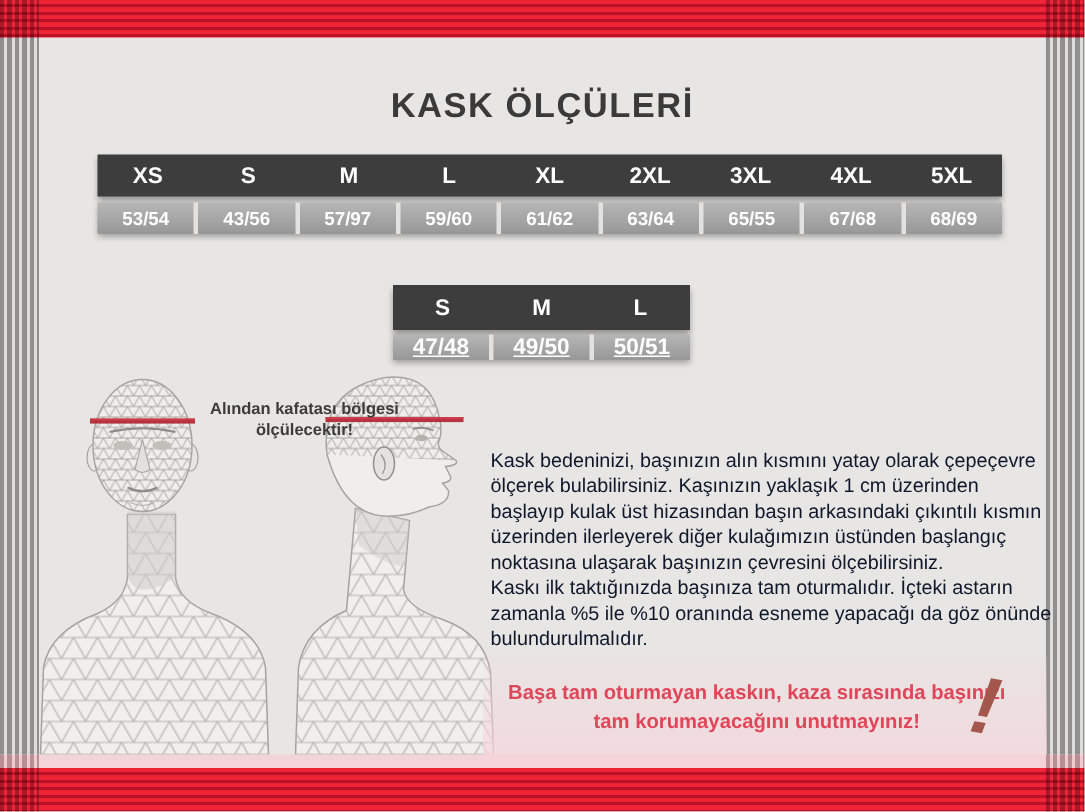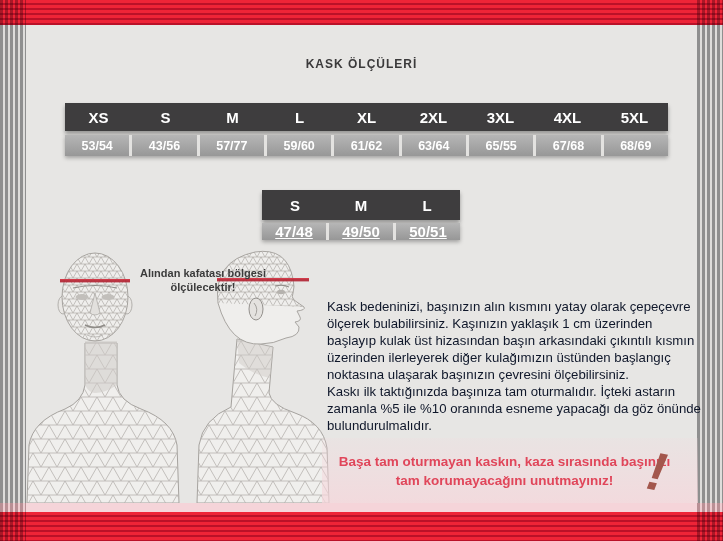--- a/index.html
+++ b/index.html
@@ -31,21 +31,21 @@
     background:#f5d4d9;
   }
   .pink-strip .corner {
     position:absolute; top:0; bottom:0; width:26px;
     background:repeating-linear-gradient(90deg,#b98f95 0 3px,#efccd1 3px 5px);
   }
   .pink-strip .corner.left { left:0; } .pink-strip .corner.right { right:0; }
   
   .main-title {
     position:absolute; top:57px; left:26px; right:26px; z-index:2;
-    text-align:center; font-size:12px; font-weight:bold;
+    text-align:center; font-size:23px; font-weight:bold;
     color:#3b3a3b; letter-spacing:1px;
   }
   .child-title {
     position:absolute; top:163px; left:26px; right:26px; z-index:2;
     text-align:center; font-size:17px; font-weight:bold;
     color:#3b3a3b; letter-spacing:0.5px;
   }
   
   .size-table { position:absolute; z-index:2;border-radius:10px; }
   .size-table.adult { left:65px; top:103px; width:603px; }
@@ -119,21 +119,21 @@
       <div class="header-cell">L</div>
       <div class="header-cell">XL</div>
       <div class="header-cell">2XL</div>
       <div class="header-cell">3XL</div>
       <div class="header-cell">4XL</div>
       <div class="header-cell">5XL</div>
     </div>
     <div class="value-row">
       <div class="value-cell">53/54</div>
       <div class="value-cell">43/56</div>
-      <div class="value-cell">57/77</div>
+      <div class="value-cell">57/97</div>
       <div class="value-cell">59/60</div>
       <div class="value-cell">61/62</div>
       <div class="value-cell">63/64</div>
       <div class="value-cell">65/55</div>
       <div class="value-cell">67/68</div>
       <div class="value-cell">68/69</div>
     </div>
   </div>
 
 

